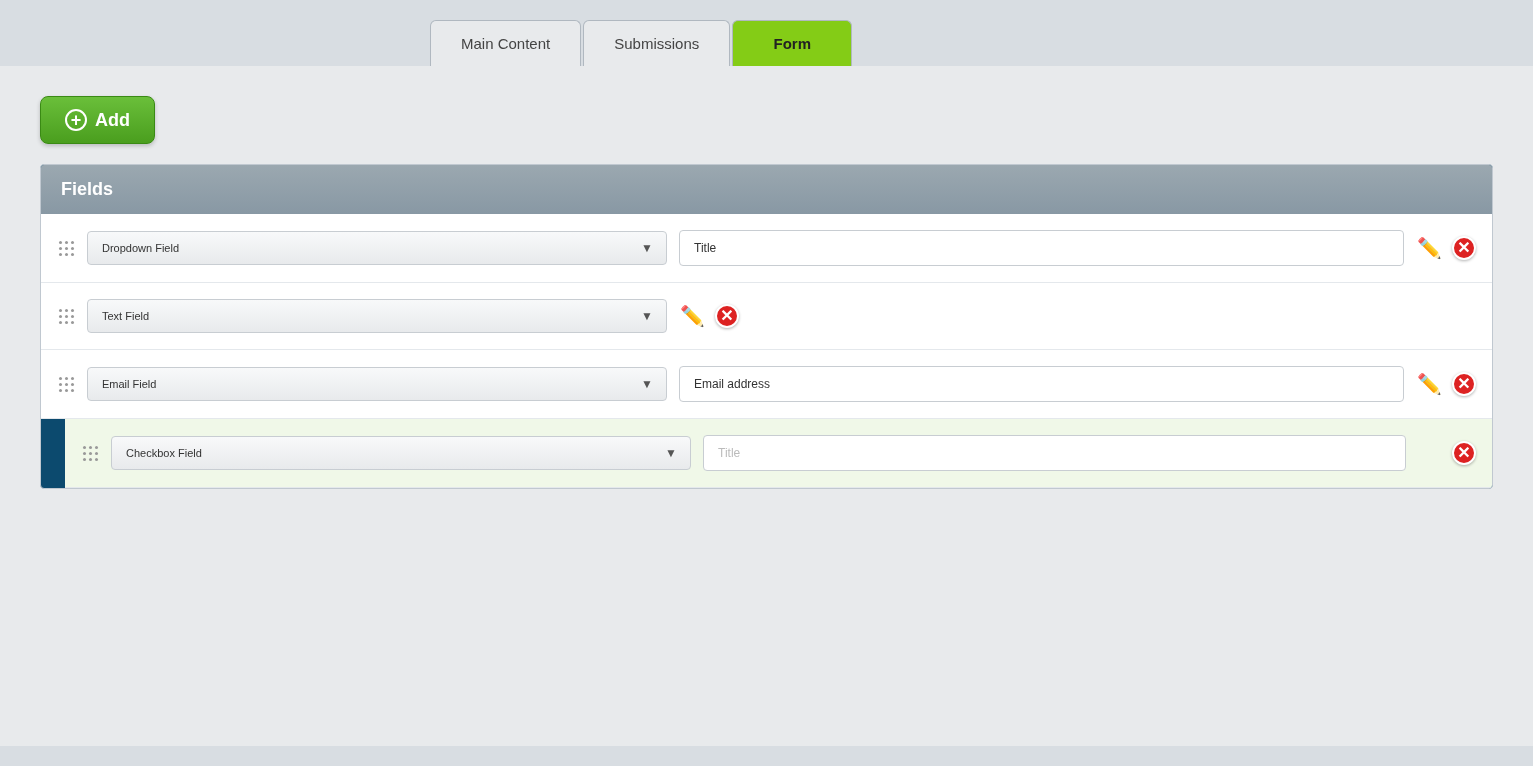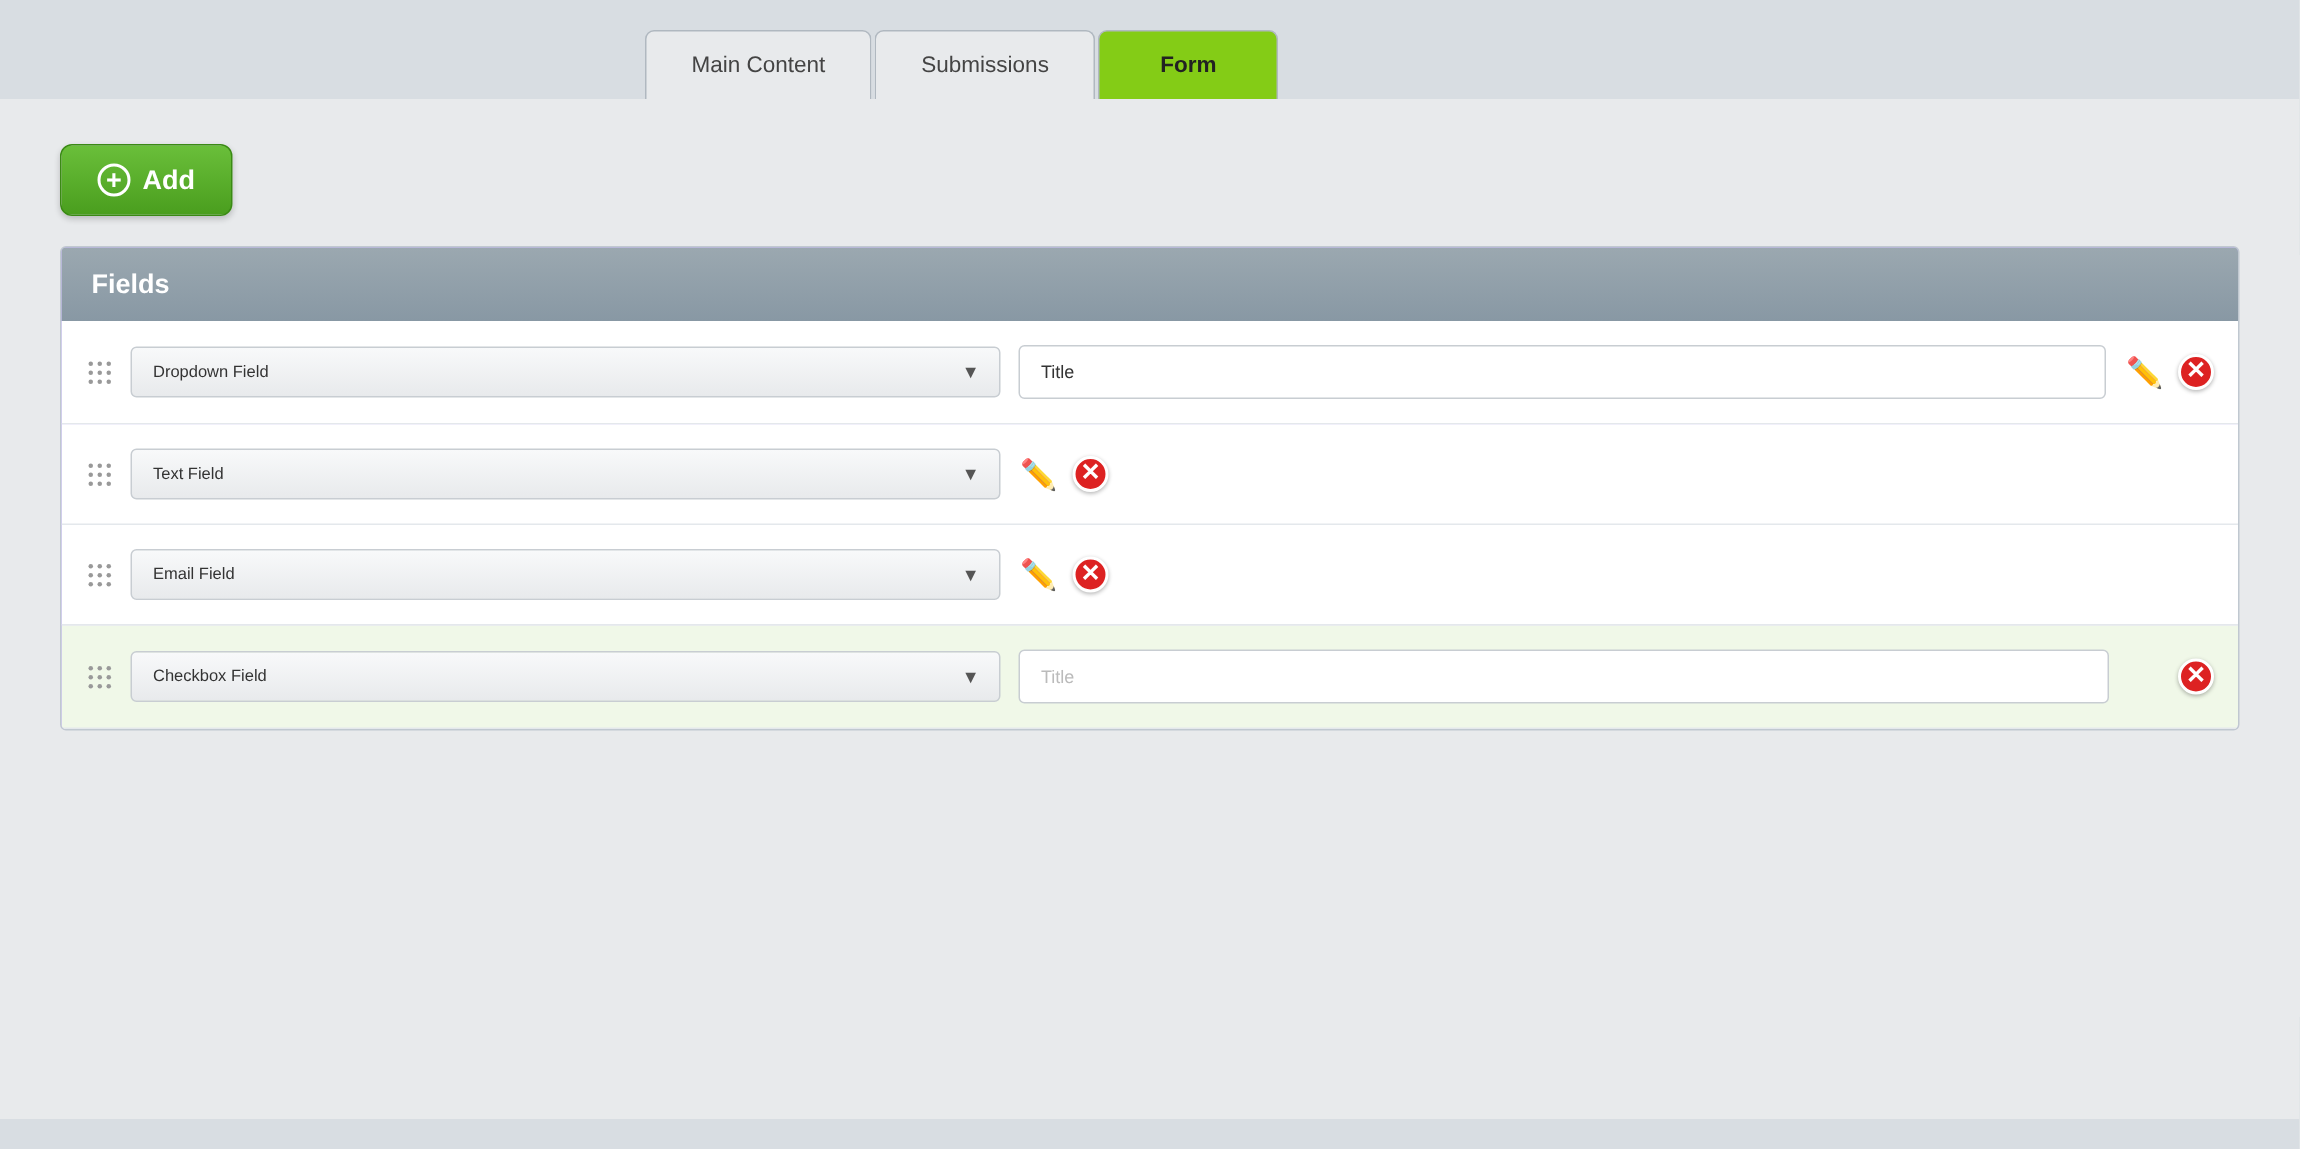--- a/index.html
+++ b/index.html
@@ -74,21 +74,21 @@
       display: flex;
       align-items: center;
       justify-content: center;
       font-size: 18px;
       line-height: 1;
       font-weight: bold;
     }
 
     
     .fields-panel {
-      background: #c4b5fd;
+      background: #0c4a6e;
       border: 1px solid #c0c8d0;
       border-radius: 4px;
       overflow: hidden;
     }
     .fields-header {
       background: linear-gradient(to bottom, #9ba8b0, #8898a4);
       padding: 14px 20px;
       color: #fff;
       font-size: 18px;
       font-weight: bold;
@@ -98,20 +98,21 @@
     .field-row {
       display: flex;
       align-items: center;
       padding: 16px 14px;
       border-bottom: 1px solid #e4e8ec;
       background: #fff;
       gap: 12px;
     }
     .field-row.highlight {
       background: #f0f8e8;
+      margin-left: 24px;
     }
 
     .drag-handle {
       display: flex;
       flex-direction: column;
       gap: 3px;
       cursor: grab;
       padding: 4px;
       width: 20px;
     }
@@ -307,20 +308,23 @@
         <select>
           <option>Dropdown Field</option>
           <option>Text Field</option>
           <option selected="">Email Field</option>
           <option>Checkbox Field</option>
           <option>Textarea Field</option>
           <option>File Upload</option>
         </select>
         <span class="select-arrow">▼</span>
       </div>
+      <div class="field-label-input">
+        <input type="text" value="Email address" style="">
+      </div>
       <div class="row-actions">
         <div class="edit-icon-btn">
           <span class="pencil-unicode">✏️</span>
         </div>
         <div class="delete-icon-btn">
           <div class="delete-circle">✕</div>
         </div>
       </div>
     </div>
 

